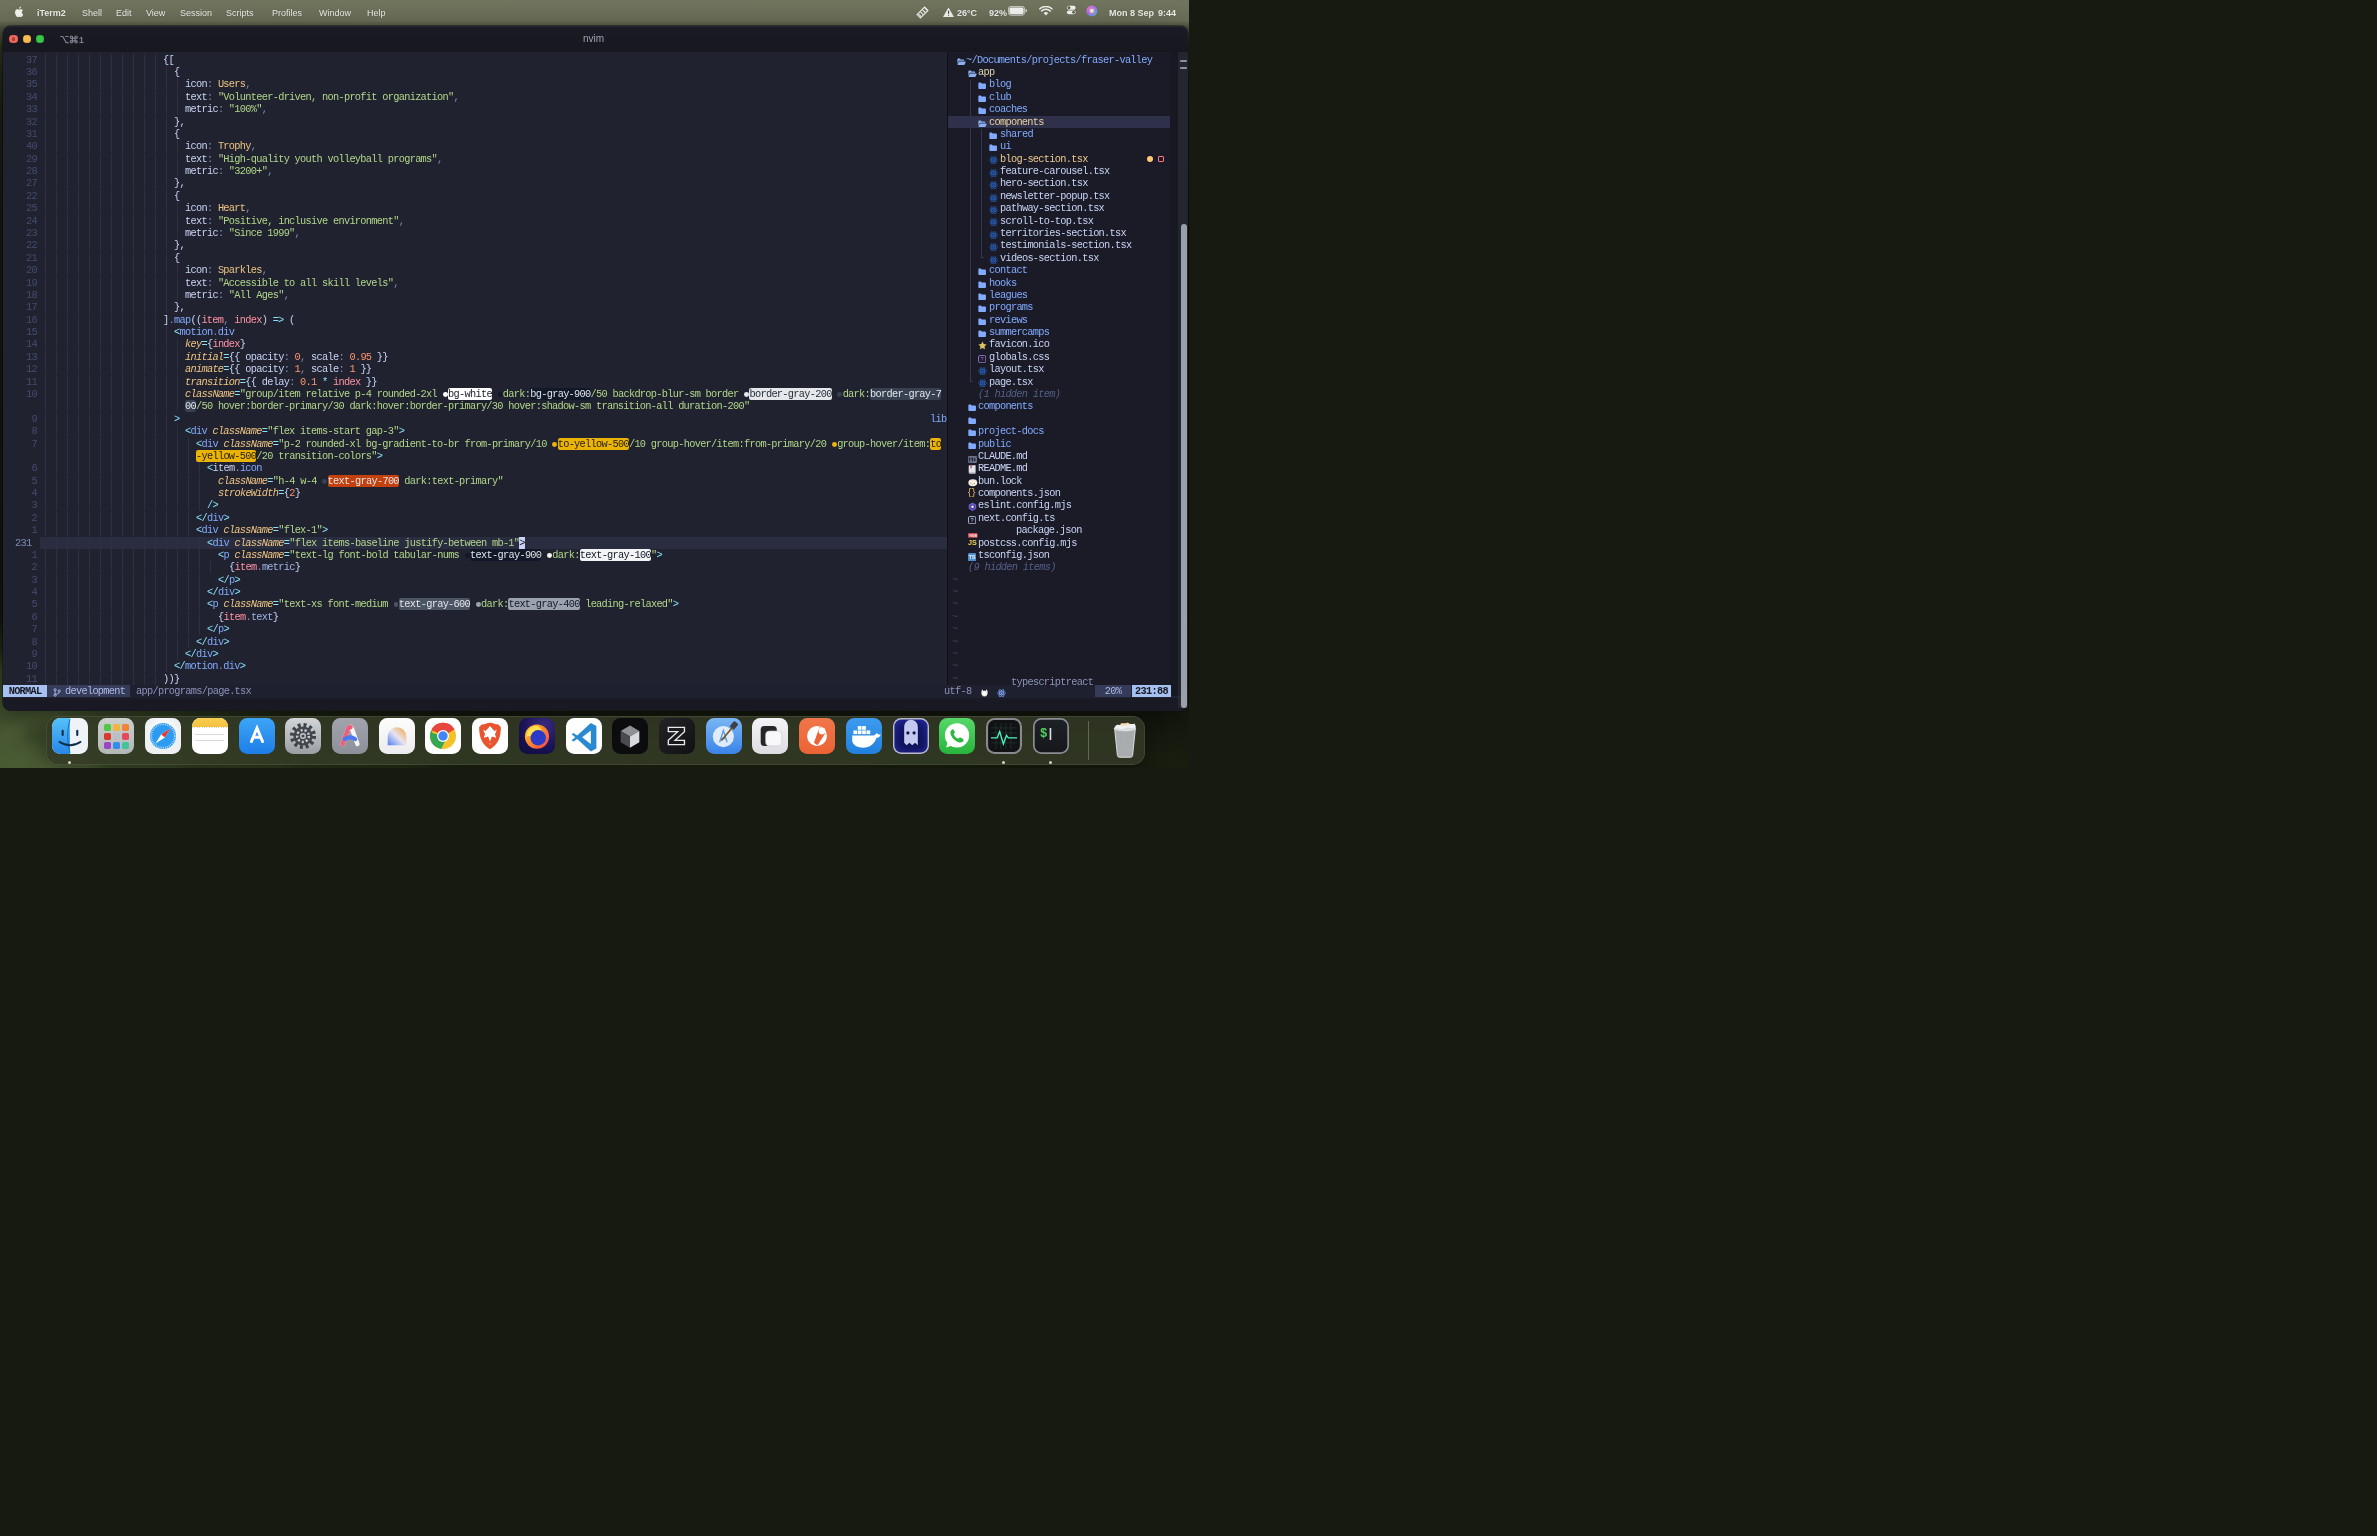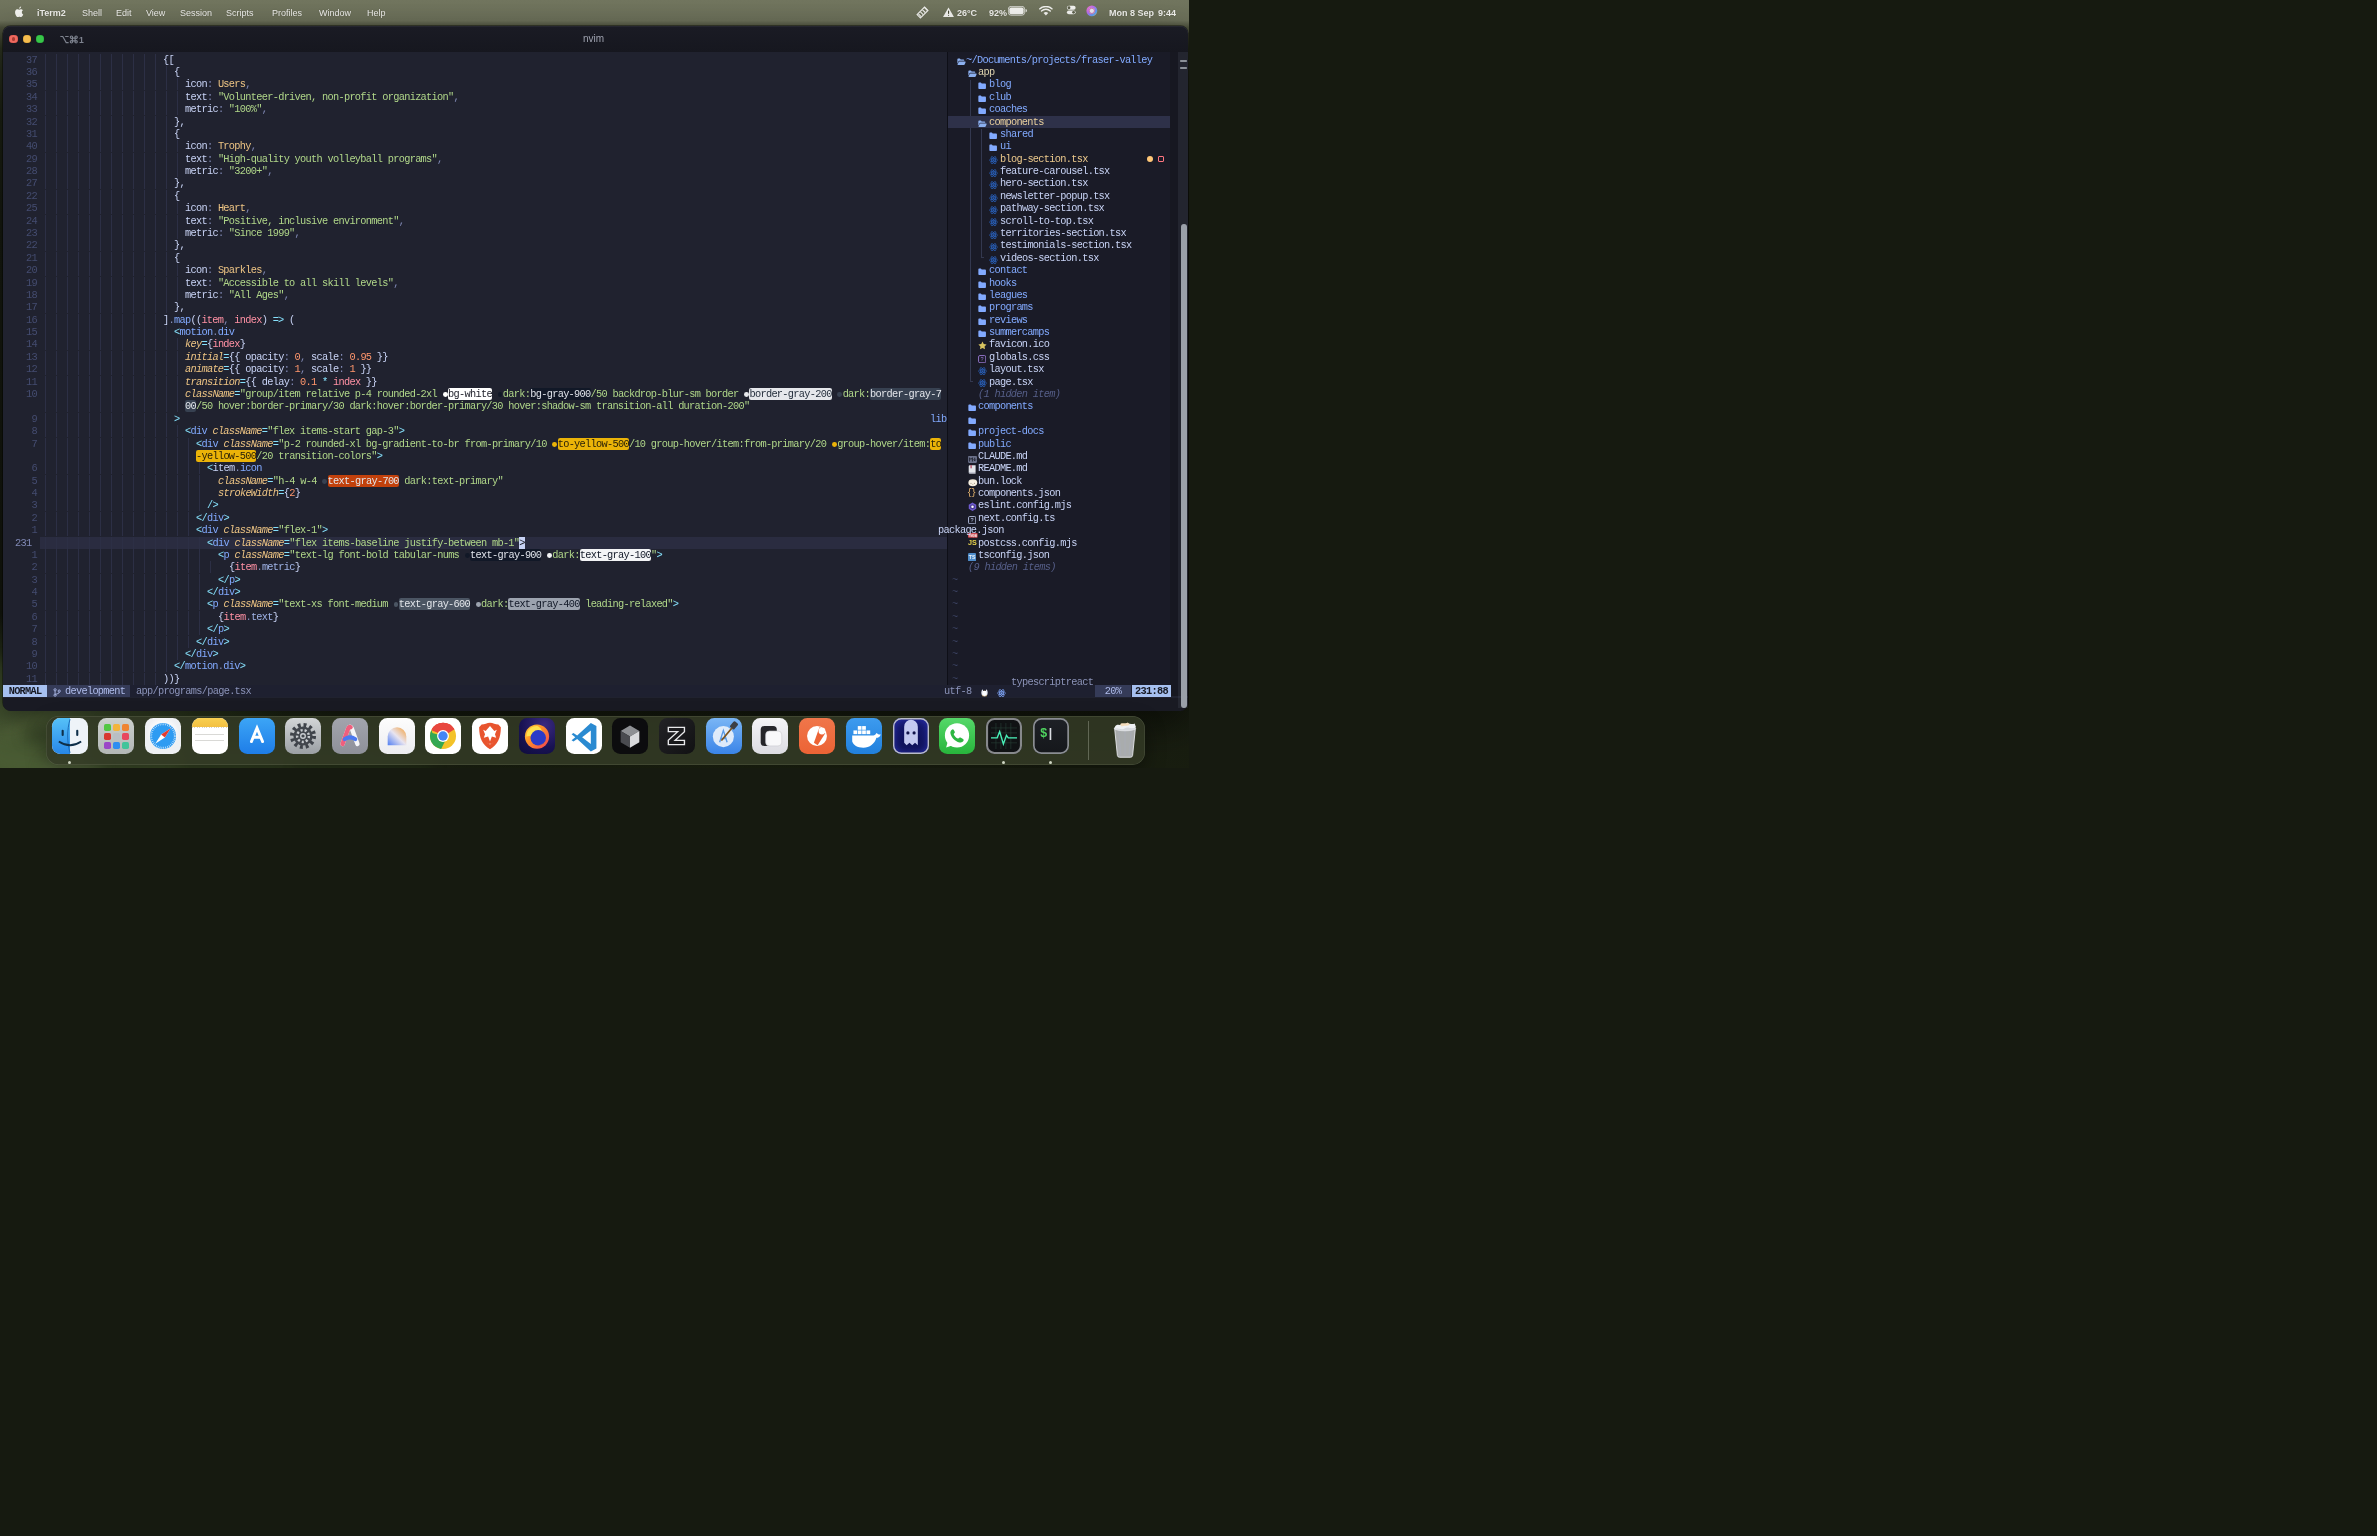--- a/index.html
+++ b/index.html
@@ -520,21 +520,21 @@
 <span class="mono abs" style="left:978px;top:499px;color:#c8d3f5">eslint.config.mjs</span>
 <span class="abs" style="left:968px;top:514px"><svg width="8.3" height="8.3" viewBox="0 0 12 12">
       <rect x=".8" y=".8" width="10.4" height="10.4" rx="1.6" fill="none" stroke="#c8d3f5" stroke-width="1.2"></rect>
       <text x="6" y="9" font-size="8" fill="#c8d3f5" text-anchor="middle" font-family="Liberation Sans">?</text>
     </svg></span>
 <span class="mono abs" style="left:978px;top:512px;color:#c8d3f5">next.config.ts</span>
 <span class="abs" style="left:968px;top:528px"><svg width="9.6" height="4.8" viewBox="0 0 14 7">
       <rect width="14" height="7" rx="1" fill="#c94048"></rect>
       <path d="M2 5.5V2h2v3.5M5.5 2h3v3.5h-1.5V3.5h-1.5V5.5zM10 2h2.5v3.5h-1V3h-.75v2.5H10z" stroke="#fff" stroke-width=".8" fill="none"></path>
     </svg></span>
-<span class="mono abs" style="left:938px;top:524px;color:#c8d3f5">package.json</span>
+<span class="mono abs" style="left:1016px;top:524px;color:#c8d3f5">package.json</span>
 <span class="abs" style="left:968px;top:538px;color:#e8d44d;font-size:7.2px;font-weight:bold;font-family:'Liberation Sans',sans-serif">JS</span>
 <span class="mono abs" style="left:978px;top:537px;color:#c8d3f5">postcss.config.mjs</span>
 <span class="abs" style="left:968px;top:551px"><svg width="8.3" height="8.3" viewBox="0 0 12 12">
       <rect width="12" height="12" rx="2" fill="#4e8cc9"></rect>
       <text x="6" y="9" font-size="7.5" font-weight="bold" fill="#eaf3fb" text-anchor="middle" font-family="Liberation Sans">TS</text>
     </svg></span>
 <span class="mono abs" style="left:978px;top:549px;color:#c8d3f5">tsconfig.json</span>
 <span class="mono abs" style="left:968px;top:561px;color:#565f89;font-style:italic">(9 hidden items)</span>
 <span class="mono abs" style="left:952px;top:574px;color:#3b4261">~</span>
 <span class="mono abs" style="left:952px;top:586px;color:#3b4261">~</span>

